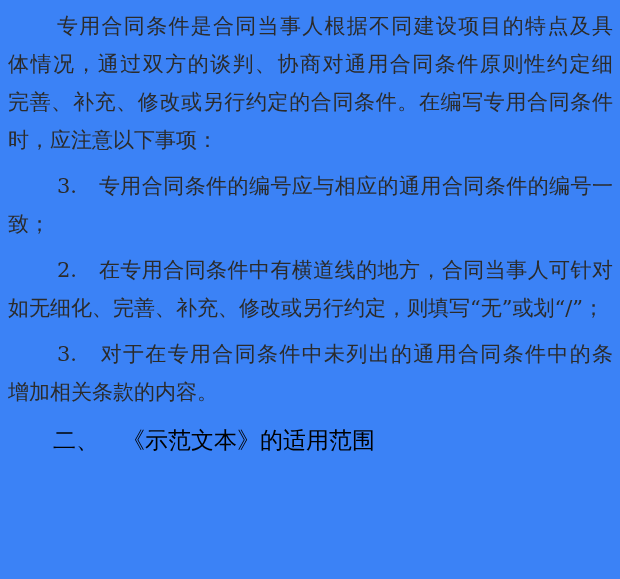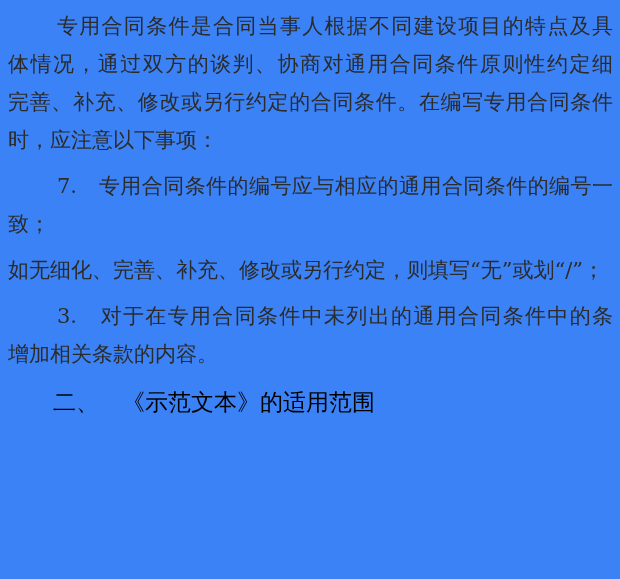--- a/index.html
+++ b/index.html
@@ -55,25 +55,26 @@
 <div class="page">
 
   <div class="para">
     <div class="line indent">专用合同条件是合同当事人根据不同建设项目的特点及具</div>
     <div class="line">体情况，通过双方的谈判、协商对通用合同条件原则性约定细化、</div>
     <div class="line">完善、补充、修改或另行约定的合同条件。在编写专用合同条件</div>
     <div class="line last">时，应注意以下事项：</div>
   </div>
 
   <div class="para">
-    <div class="line indent">7.　专用合同条件的编号应与相应的通用合同条件的编号一</div>
+    <div class="line indent">3.　专用合同条件的编号应与相应的通用合同条件的编号一</div>
     <div class="line last">致；</div>
   </div>
 
   <div class="para">
+    <div class="line indent">2.　在专用合同条件中有横道线的地方，合同当事人可针对</div>
     <div class="line last">如无细化、完善、补充、修改或另行约定，则填写“无”或划“/”；</div>
   </div>
 
   <div class="para">
     <div class="line indent">3.　对于在专用合同条件中未列出的通用合同条件中的条款，</div>
     <div class="line last">增加相关条款的内容。</div>
   </div>
 
   <h2 class="heading">二、　《示范文本》的适用范围</h2>
 

